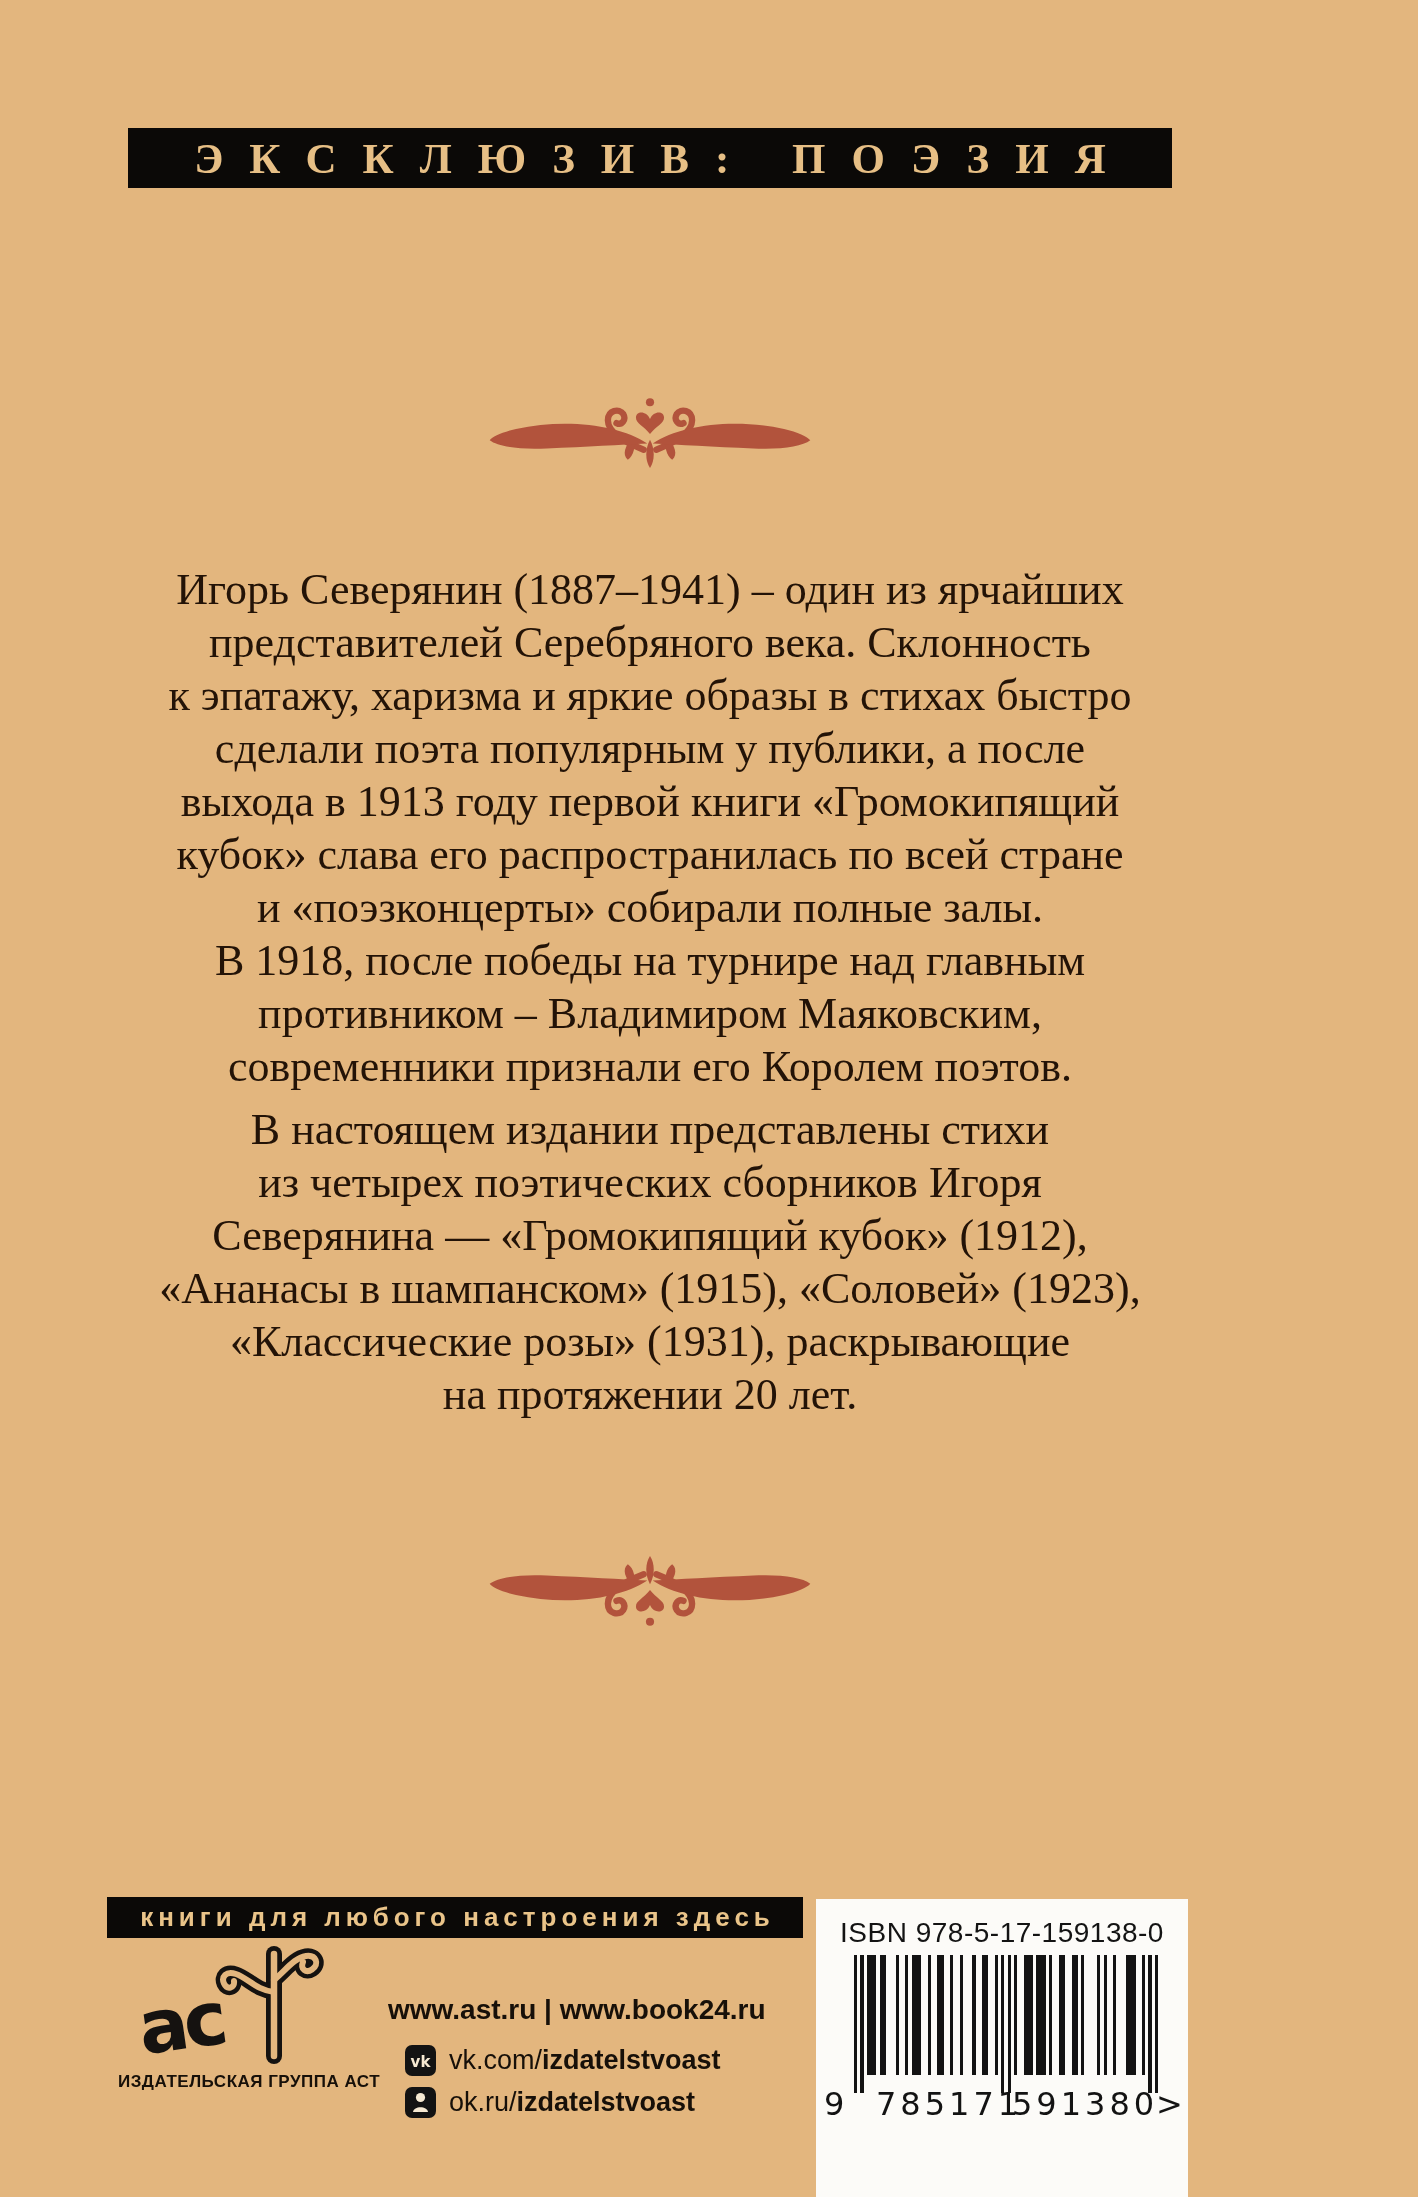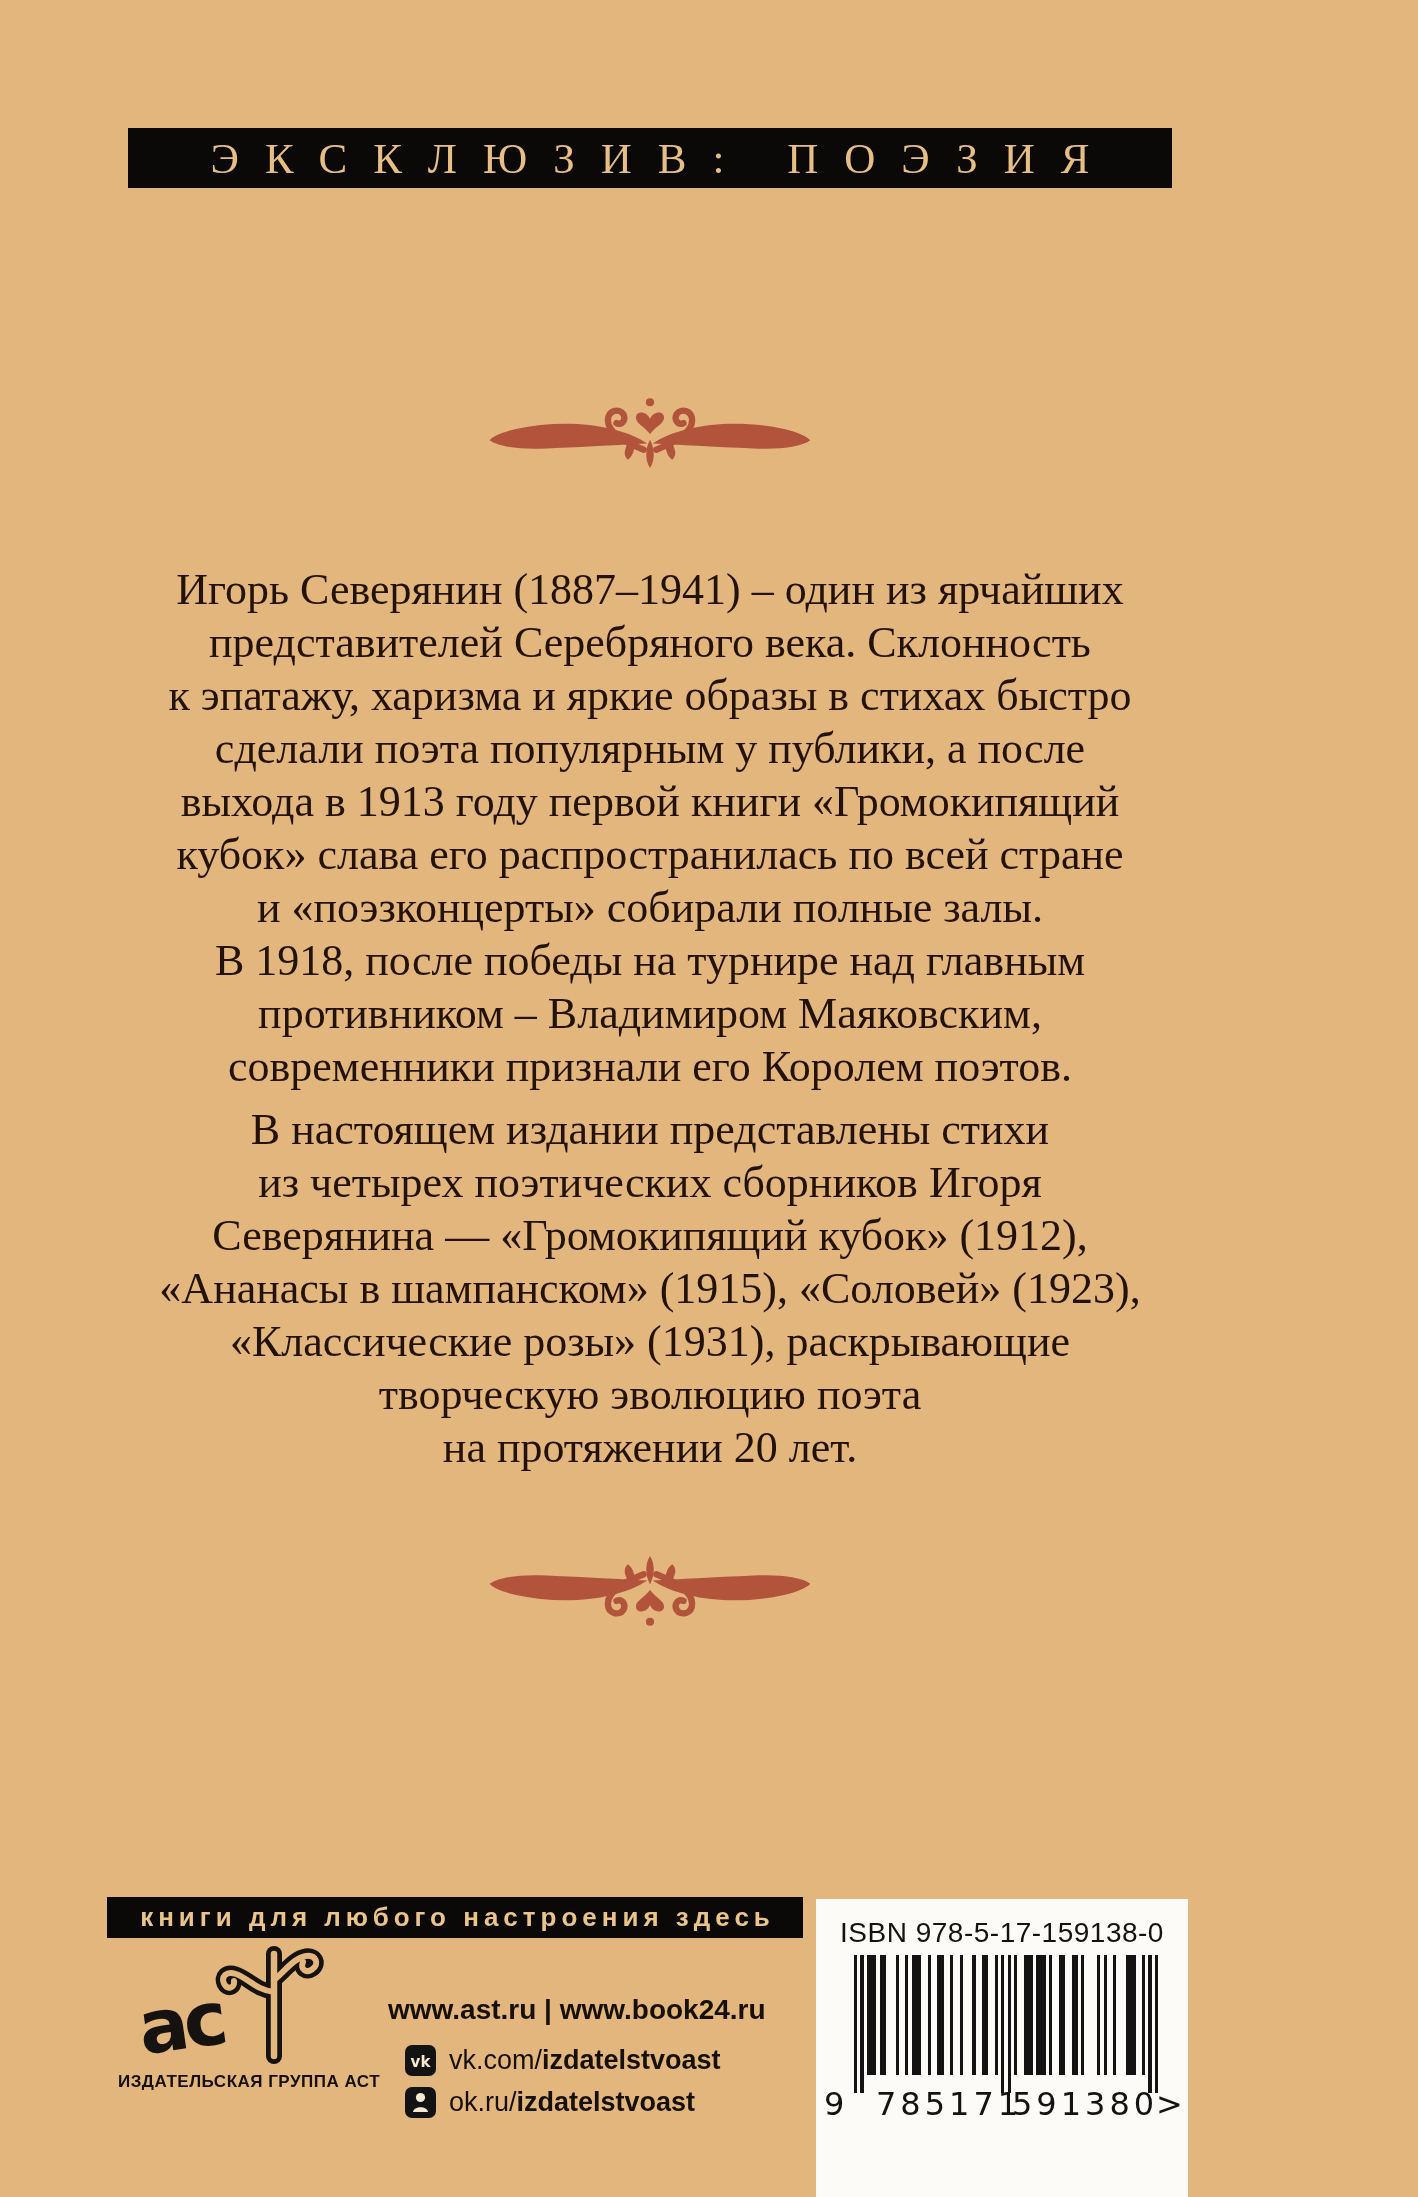--- a/index.html
+++ b/index.html
@@ -3,21 +3,21 @@
 <meta charset="utf-8">
 <style>
   html,body{margin:0;padding:0;background:#8a8a8a;}
   .cover{
     position:relative;width:1418px;height:2197px;background:#e3b67e;
     overflow:hidden;font-family:"Liberation Serif",serif;
   }
   
   .banner{
     position:absolute;left:128px;top:128px;width:1044px;height:60px;
-    background:#0b0907;display:flex;align-items:center;justify-content:center;
+    background:#0b0907;display:flex;align-items:center;justify-content:center;font-weight:bold;
   }
   .banner span{
     color:#e7bf85;font-size:43px;letter-spacing:26px;padding-left:26px;
     font-family:"Liberation Serif",serif;white-space:nowrap;
   }
   
   .ornament{position:absolute;left:487px;width:326px;height:88px;}
   .ornament.top{top:394px;}
   .ornament.bottom{top:1542px;transform:scaleY(-1);}
   
@@ -112,21 +112,20 @@
       <div>противником – Владимиром Маяковским,</div>
       <div>современники признали его Королем поэтов.</div>
     </div>
 
   <div class="para para2">
       <div>В настоящем издании представлены стихи</div>
       <div>из четырех поэтических сборников Игоря</div>
       <div>Северянина — «Громокипящий кубок» (1912),</div>
       <div>«Ананасы в шампанском» (1915), «Соловей» (1923),</div>
       <div>«Классические розы» (1931), раскрывающие</div>
-      <div>творческую эволюцию поэта</div>
       <div>на протяжении 20 лет.</div>
     </div>
 
   <svg class="ornament bottom" viewBox="0 0 360 96" xmlns="http://www.w3.org/2000/svg">
     <g fill="#b2533c">
       <circle cx="180" cy="8.5" r="4.5"></circle>
       <path d="M180,27 C176,17.5 164.5,18 164.5,25.5 C164.5,31.5 173,34.5 180,43.5 C187,34.5 195.5,31.5 195.5,25.5 C195.5,18 184,17.5 180,27 Z"></path>
       <path d="M173,61 C153,53 133.5,43 133.5,28.5 C133.5,17.5 146,14.5 150.5,21.5 C154,27.5 149,34.5 143,31.5" fill="none" stroke="#b2533c" stroke-width="7" stroke-linecap="round"></path>
       <path d="M187,61 C207,53 226.5,43 226.5,28.5 C226.5,17.5 214,14.5 209.5,21.5 C206,27.5 211,34.5 217,31.5" fill="none" stroke="#b2533c" stroke-width="7" stroke-linecap="round"></path>
       <path d="M180,50 C174.5,60 174.5,73 180,81 C185.5,73 185.5,60 180,50 Z"></path>

